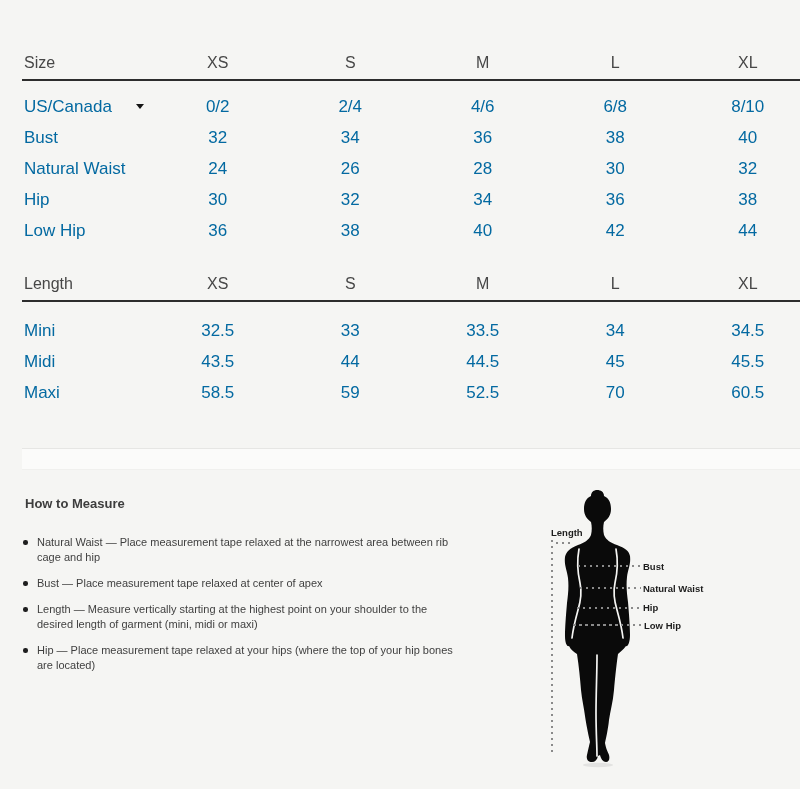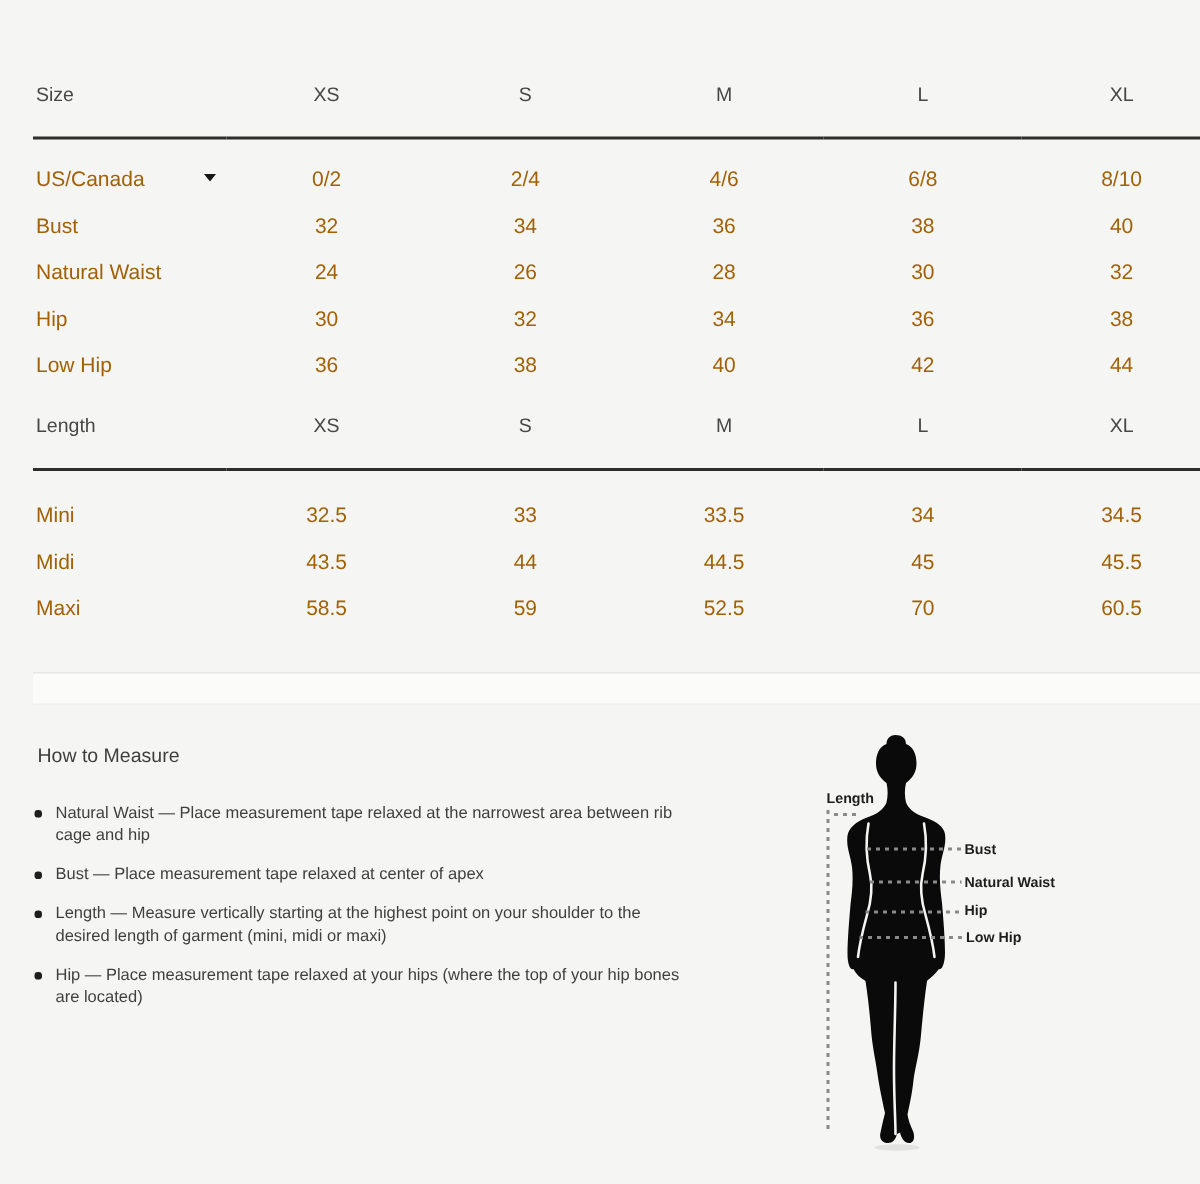--- a/index.html
+++ b/index.html
@@ -12,44 +12,44 @@
   .page{position:absolute;top:0;left:0;width:800px;height:789px;overflow:hidden;}
 
   
   .size-tables{position:absolute;left:22px;}
   .t1{top:55px;}
   .t2{top:276px;}
   table{border-collapse:collapse;table-layout:fixed;width:792px;}
   col.c-label{width:129px;}
   col.c-data{width:132px;}
   th{
-    font-weight:400;font-size:13px;line-height:16px;color:#474747;
-    text-align:center;padding:0 0 20px 0;border-bottom:2px solid #2d2d2d;
+    font-weight:400;font-size:16px;line-height:16px;color:#474747;
+    text-align:center;padding:0 0 8px 0;border-bottom:2px solid #2d2d2d;
   }
   th.lbl{text-align:left;padding-left:2px;}
-  td{font-size:14px;color:#a16207;text-align:center;height:29px;vertical-align:middle;}
+  td{font-size:17px;color:#0369a1;text-align:center;height:29px;vertical-align:middle;}
   td.lbl{text-align:left;padding-left:2px;}
   tr.spacer td{height:8px;border:none;}
   .t2 tr.spacer td{height:11px;}
   .lblflex{display:flex;align-items:center;justify-content:space-between;padding-right:6px;}
   .tri{
     width:0;height:0;display:inline-block;
     border-left:4px solid transparent;border-right:4px solid transparent;
     border-top:5px solid #151515;
   }
 
   
   .divider{
     position:absolute;top:448px;left:22px;width:778px;height:20px;
     background:#fbfbfa;border-top:1px solid #e6e6e4;border-bottom:1px solid #f0f0ee;
   }
 
   
   .measure{position:absolute;left:23px;top:497px;width:430px;}
-  .measure h3{margin:0 0 24px 2px;font-size:13px;font-weight:400;color:#3d3d3d;line-height:14px;}
+  .measure h3{margin:0 0 24px 2px;font-size:13px;font-weight:700;color:#3d3d3d;line-height:14px;}
   .measure ul{list-style:none;margin:0;padding:0;}
   .measure li{position:relative;padding-left:14px;margin-bottom:11px;font-size:11px;line-height:15px;color:#3f3f3f;}
   .dot{position:absolute;left:0;top:5px;width:4.5px;height:4.5px;border-radius:50%;background:#1e1e1e;}
 
   
   .figure{position:absolute;left:540px;top:485px;width:260px;height:300px;}
   .fig-svg{position:absolute;left:18px;top:3px;}
   .flabel{
     position:absolute;font-size:9.5px;font-weight:700;color:#1d1d1d;
     line-height:10px;white-space:nowrap;

